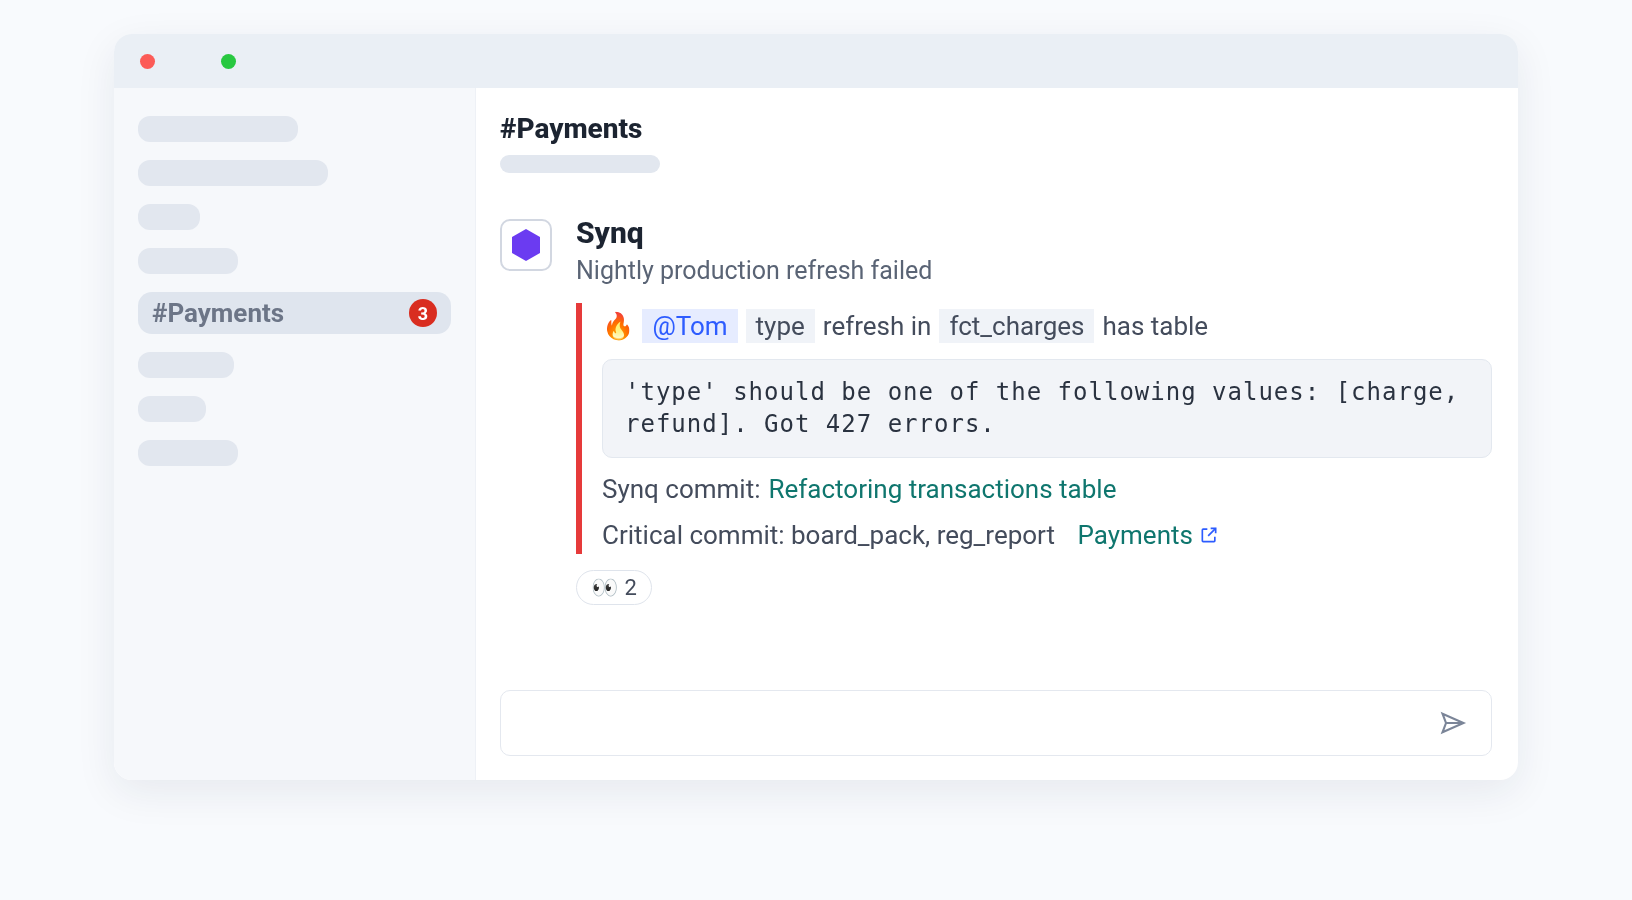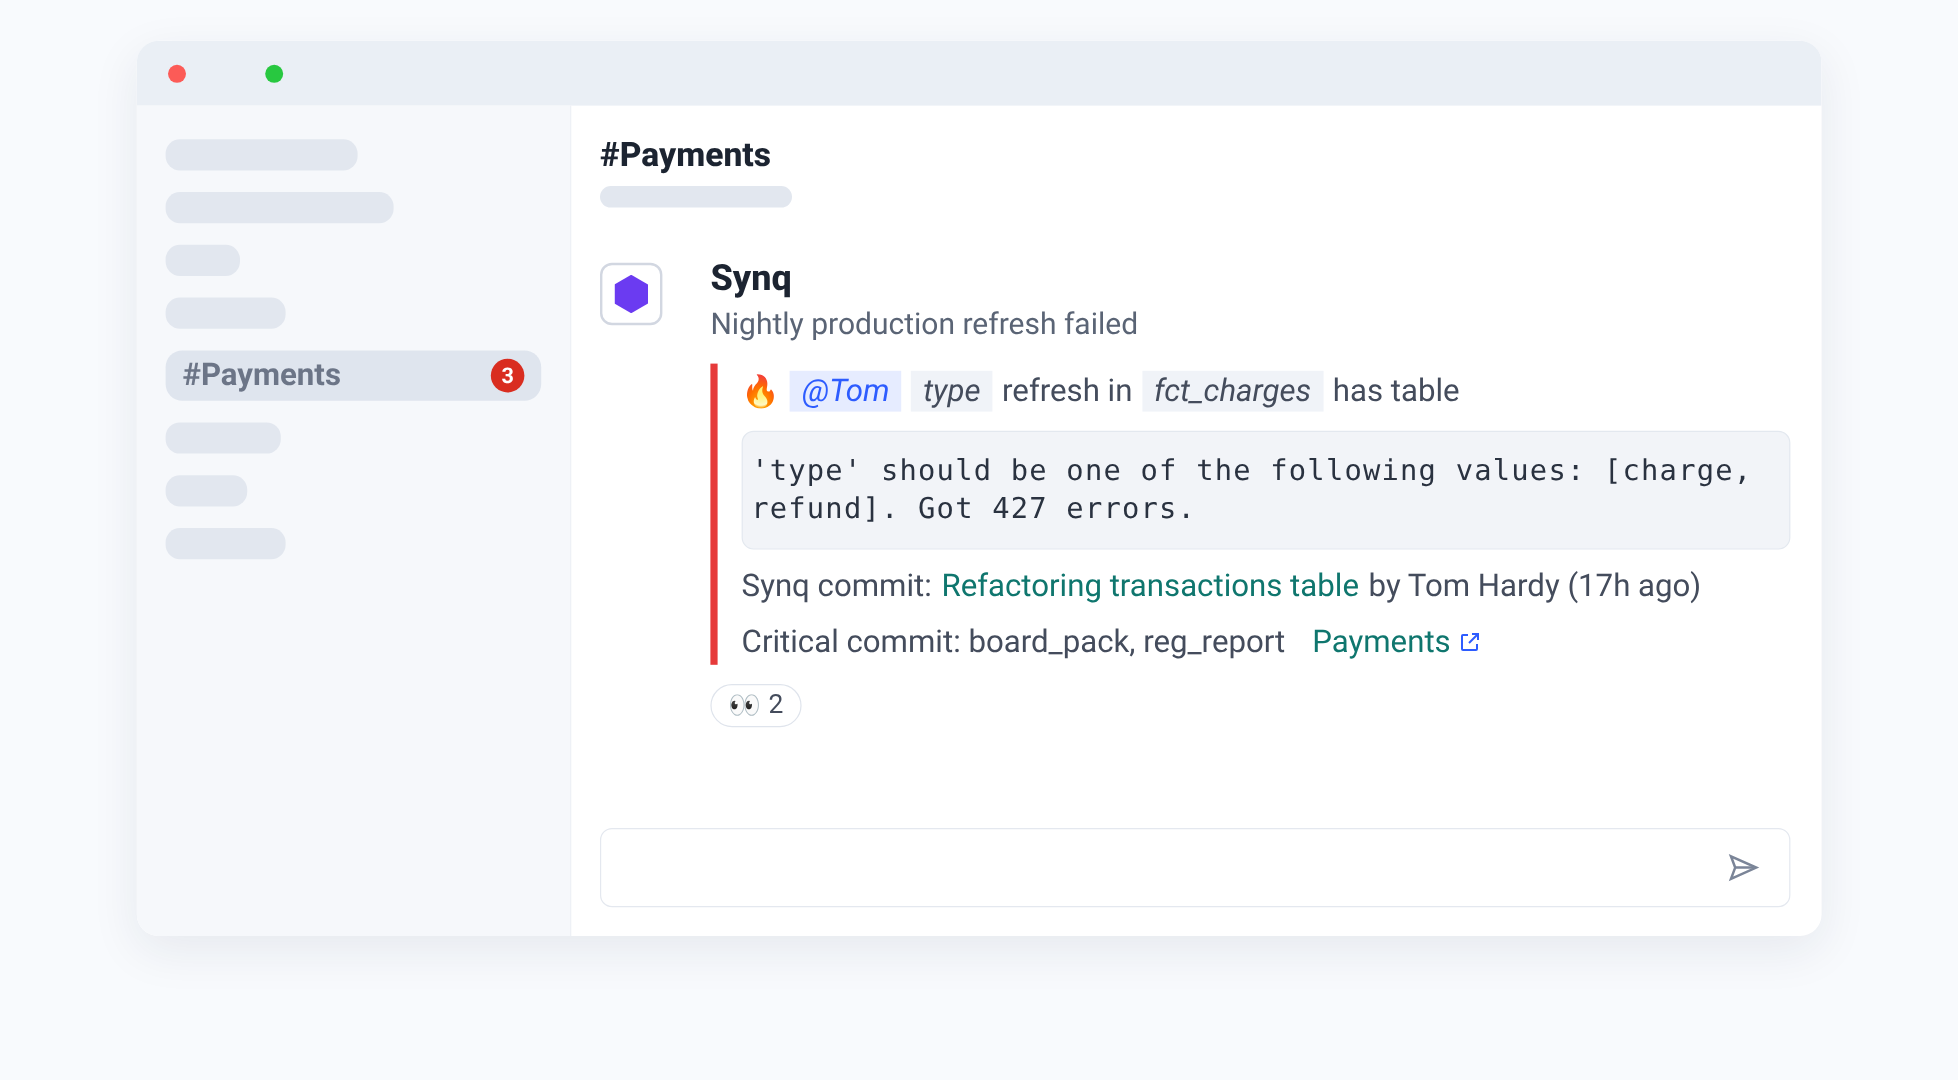--- a/index.html
+++ b/index.html
@@ -106,21 +106,21 @@
   .channel-sub-skel {
     margin-top: 10px;
     width: 160px; height: 18px;
     background: #e2e7ef;
     border-radius: 10px;
   }
 
   .message {
     margin-top: 42px;
     display: flex;
-    gap: 40px;
+    gap: 24px;
   }
   .avatar {
     width: 52px; height: 52px;
     border: 2px solid #d2d7e1;
     border-radius: 10px;
     display: flex; align-items: center; justify-content: center;
     flex-shrink: 0;
     margin-top: 4px;
   }
   .hex {
@@ -146,31 +146,30 @@
     display: flex;
     flex-wrap: wrap;
     align-items: center;
     gap: 8px;
   }
   .chip {
     background: #f0f3f8;
     border-radius: 0;
     padding: 2px 10px;
     color: #444c5c;
-    font-style: italic;
   }
   .chip-mention {
     background: #e6ecff;
     color: #2d5cff;
   }
   .codeblock {
     background: #f2f4f8;
     border: 1px solid #e3e8ef;
     border-radius: 10px;
-    padding: 16px 7px;
+    padding: 16px 22px;
     font-family: ui-monospace, SFMono-Regular, Menlo, Consolas, monospace;
     font-size: 24px;
     letter-spacing: 1px;
     line-height: 1.35;
     color: #2a3240;
     white-space: pre-wrap;
   }
   .link { color: #0f766e; }
   .link-inline { display:inline-flex; align-items:center; gap:6px; }
   .ext-icon {
@@ -258,21 +257,20 @@
               <span>refresh in</span>
               <span class="chip">fct_charges</span>
               <span>has table</span>
             </div>
 
             <div class="codeblock">'type' should be one of the following values: [charge, refund]. Got 427 errors.</div>
 
             <div class="alert-line">
               <span>Synq commit:</span>
               <span class="link">Refactoring transactions table</span>
-              <span>by Tom Hardy (17h ago)</span>
             </div>
 
             <div class="alert-line">
               <span>Critical commit: board_pack, reg_report</span>
               &nbsp;
               <span class="link link-inline">
                 <span>Payments</span>
                 <svg class="ext-icon" viewBox="0 0 24 24">
                   <path d="M14 4h6v6"></path>
                     <path d="M20 4l-9 9"></path>

